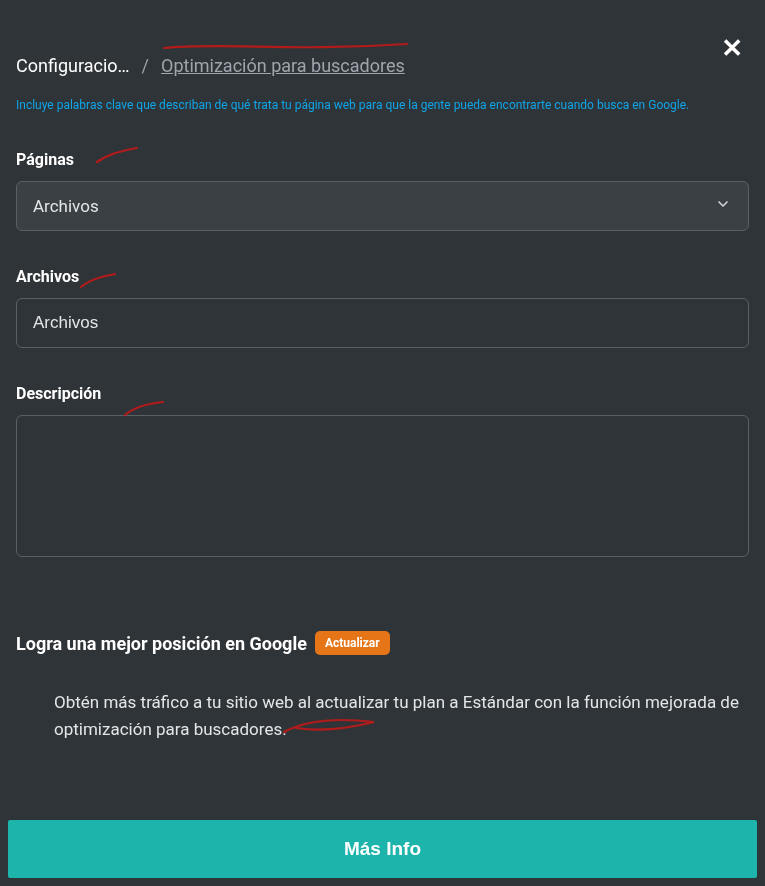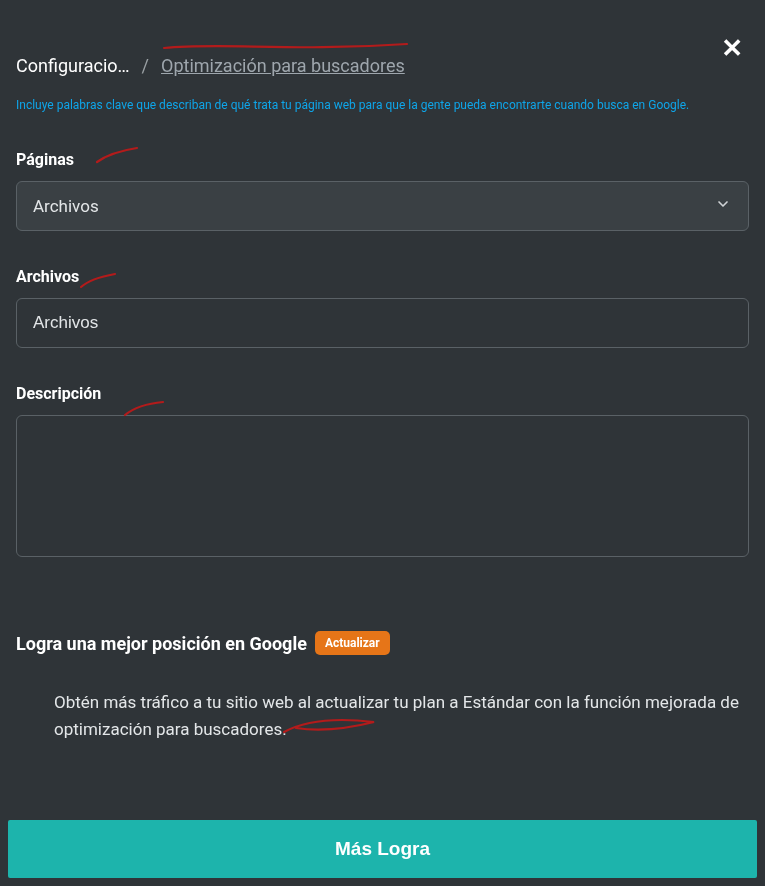--- a/index.html
+++ b/index.html
@@ -200,21 +200,21 @@
 
 <div class="upgrade-section">
   <div class="upgrade-heading-row">
     <span class="upgrade-heading">Logra una mejor posición en Google</span>
     <span class="badge">Actualizar</span>
   </div>
   <p class="upgrade-desc">Obtén más tráfico a tu sitio web al actualizar tu plan a Estándar con la función mejorada de optimización para buscadores.</p>
 </div>
 
 <div class="footer">
-  <button class="cta">Más Logra</button>
+  <button class="cta">Más Info</button>
 </div>
 
 <svg class="annot" style="left:162px; top:40px;" width="250" height="16">
   <path d="M2 8 C 60 2, 130 12, 245 4" stroke="#b31b1b" stroke-width="2.2" fill="none" stroke-linecap="round"></path>
 </svg>
 <svg class="annot" style="left:94px; top:146px;" width="46" height="22">
   <path d="M3 16 C 14 8, 30 4, 43 2" stroke="#b31b1b" stroke-width="2.2" fill="none" stroke-linecap="round"></path>
 </svg>
 <svg class="annot" style="left:78px; top:272px;" width="40" height="20">
   <path d="M3 15 C 12 7, 26 4, 37 2" stroke="#b31b1b" stroke-width="2.2" fill="none" stroke-linecap="round"></path>

